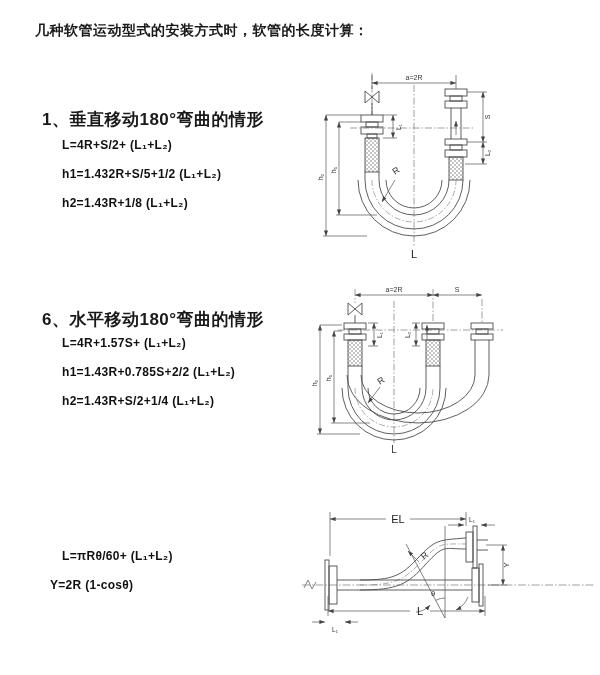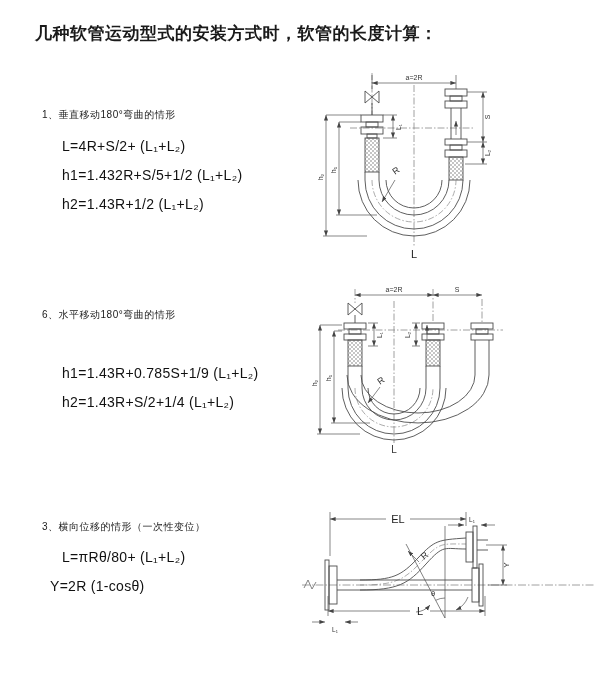--- a/index.html
+++ b/index.html
@@ -1,44 +1,44 @@
 <!DOCTYPE html>
 <html><head>
 <meta charset="utf-8">
 <style>
   html,body{margin:0;padding:0;background:#fff;}
   .canvas{position:relative;width:600px;height:675px;background:#ffffff;overflow:hidden;
           font-family:"Liberation Sans","DejaVu Sans",sans-serif;color:#1a1a1a;}
-  .doc-title{position:absolute;left:35px;top:22px;font-size:17px;font-weight:700;letter-spacing:0.5px;}
-  .sec-heading{position:absolute;font-size:10px;font-weight:400;letter-spacing:0.5px;}
-  .formula{position:absolute;font-size:14px;font-weight:400;color:#111;letter-spacing:0.3px;}
+  .doc-title{position:absolute;left:35px;top:22px;font-size:14px;font-weight:700;letter-spacing:0.5px;}
+  .sec-heading{position:absolute;font-size:17px;font-weight:700;letter-spacing:0.5px;}
+  .formula{position:absolute;font-size:12px;font-weight:700;color:#111;letter-spacing:0.3px;}
   svg{position:absolute;}
   svg text{font-family:"Liberation Sans","DejaVu Sans",sans-serif;fill:#333;}
   .dimtxt{font-size:7px;}
   .dimtxt-s{font-size:6.5px;}
   .biglbl{font-size:11px;fill:#222;}
 </style>
 </head>
 <body>
 
 <div class="canvas">
 
   <div class="doc-title">几种软管运动型式的安装方式时，软管的长度计算：</div>
 
   <div class="sec-heading" style="left:42px;top:108px">1、垂直移动180°弯曲的情形</div>
   <div class="formula" style="left:62px;top:138px">L=4R+S/2+ (L₁+L₂)</div>
   <div class="formula" style="left:62px;top:167px">h1=1.432R+S/5+1/2 (L₁+L₂)</div>
-  <div class="formula" style="left:62px;top:196px">h2=1.43R+1/2 (L₁+L₂)</div>
+  <div class="formula" style="left:62px;top:196px">h2=1.43R+1/8 (L₁+L₂)</div>
 
   <div class="sec-heading" style="left:42px;top:308px">6、水平移动180°弯曲的情形</div>
-  <div class="formula" style="left:62px;top:365px">h1=1.43R+0.785S+1/9 (L₁+L₂)</div>
+  <div class="formula" style="left:62px;top:336px">L=4R+1.57S+ (L₁+L₂)</div>
+  <div class="formula" style="left:62px;top:365px">h1=1.43R+0.785S+2/2 (L₁+L₂)</div>
   <div class="formula" style="left:62px;top:394px">h2=1.43R+S/2+1/4 (L₁+L₂)</div>
 
-  <div class="sec-heading" style="left:42px;top:520px">3、横向位移的情形（一次性变位）</div>
-  <div class="formula" style="left:62px;top:549px">L=πRθ/80+ (L₁+L₂)</div>
+  <div class="formula" style="left:62px;top:549px">L=πRθ/60+ (L₁+L₂)</div>
   <div class="formula" style="left:50px;top:578px">Y=2R (1-cosθ)</div>
 
   <svg style="left:315px;top:65px" width="280" height="200" viewBox="0 0 280 200">
     <defs>
       <marker id="ar1" markerWidth="9" markerHeight="8" refX="8" refY="3" orient="auto-start-reverse">
         <path d="M0 0L8 3L0 6z" fill="#444"></path>
       </marker>
       <pattern id="braid1" width="4" height="4" patternUnits="userSpaceOnUse">
         <path d="M0 4L4 0M0 0L4 4" stroke="#8a8a8a" stroke-width="0.5"></path>
       </pattern>

